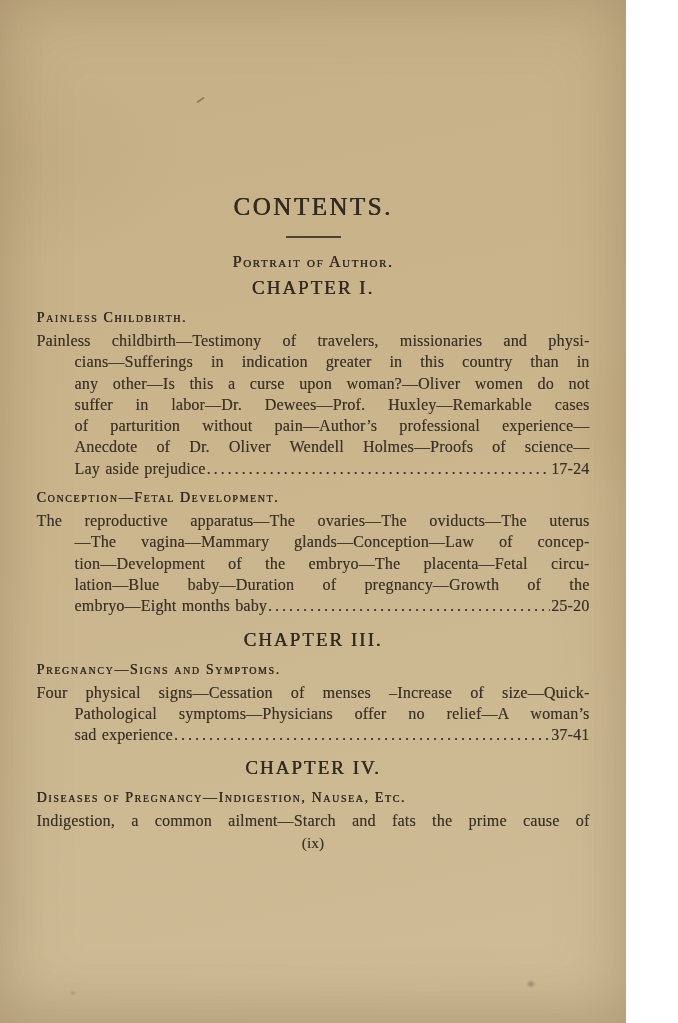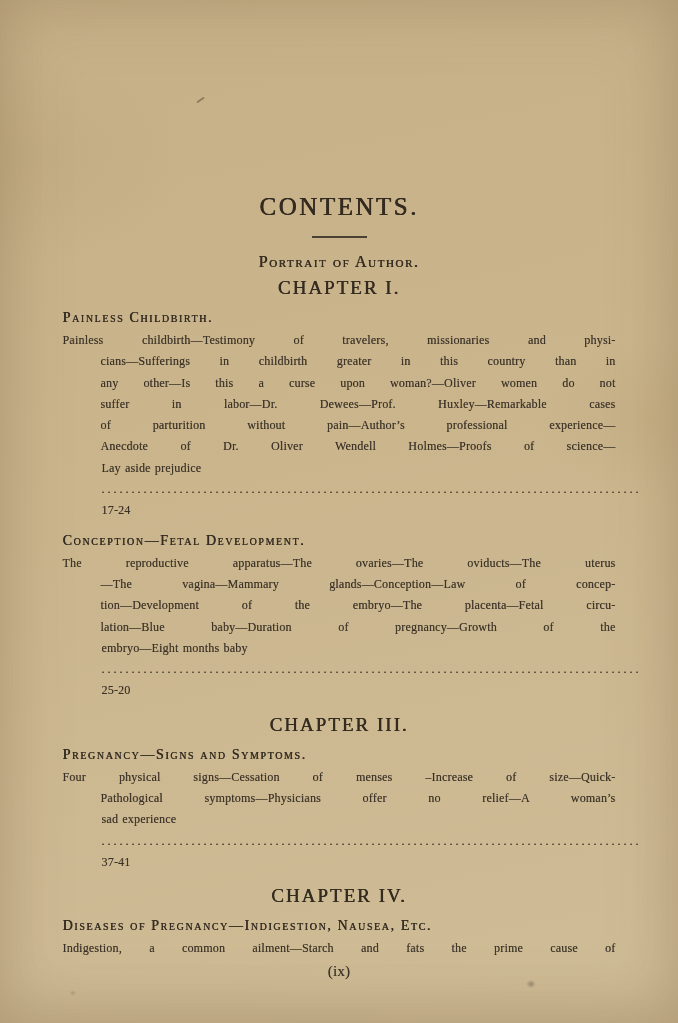--- a/index.html
+++ b/index.html
@@ -1,21 +1,21 @@
 <!DOCTYPE html>
 <html><head>
 <meta charset="utf-8">
 <style>
   html,body { margin:0; padding:0; }
   body {
     width:678px; height:1023px; overflow:hidden;
     font-family:"Liberation Serif", serif;
   }
   .page {
-    position:relative; width:678px; height:1023px; overflow:hidden;
+    position:relative; width:626px; height:1023px; overflow:hidden;
     color:var(--ink, #3a3126);
     background:
       radial-gradient(7px 6px at 531px 984px, rgba(105,95,75,.55), rgba(105,95,75,0) 70%),
       radial-gradient(5px 4px at 73px 993px, rgba(120,105,80,.35), rgba(120,105,80,0) 70%),
       radial-gradient(160px 110px at 648px 420px, rgba(185,155,110,.22), rgba(185,155,110,0) 70%),
       radial-gradient(220px 150px at 30px 160px, rgba(175,148,102,.18), rgba(175,148,102,0) 70%),
       linear-gradient(168deg, var(--paper-dark,#c6b088) 0%, var(--paper,#cab58d) 45%, var(--paper-light,#cfbd97) 100%);
     box-shadow: inset 0 0 70px rgba(130,105,70,.28), inset 0 -15px 45px rgba(135,110,75,.18);
   }
   .mark-slash {
@@ -42,45 +42,45 @@
     margin:12px 0 0; text-align:center; font-weight:normal;
     font-size:19px; letter-spacing:2px; color:#342b20;
     text-shadow:.45px 0 0 currentColor;
   }
   .chapter:first-child .chapter-heading { margin-top:6px; }
   .chapter-subtitle {
     margin:11px 0 0; text-align:left; font-weight:normal; font-variant:small-caps;
     font-size:14px; letter-spacing:1.6px; color:#362d22;
     text-shadow:.4px 0 0 currentColor;
   }
-  .summary { margin:4px 0 0; font-size:12px; line-height:21.3px; }
+  .summary { margin:4px 0 0; font-size:16px; line-height:21.3px; }
   .line { display:block; text-align:justify; text-align-last:justify; word-spacing:1px; }
   .line.cont { padding-left:38px; }
-  .line.leader { display:flex; align-items:baseline; text-align:right; text-align-last:auto;flex-direction:column; }
+  .line.leader { display:flex; align-items:baseline; text-align:right; text-align-last:auto; }
   .leader-text { flex:0 0 auto; }
   .dots { flex:1 1 auto; min-width:0; overflow:hidden; white-space:nowrap; letter-spacing:3px; margin:0 1px; }
   .pages { flex:0 0 auto; }
   .folio { margin-top:3px; text-align:center; font-size:15px; }
 </style>
 </head>
 <body>
 
 <div class="page" style="--paper: #cab58d; --paper-dark: #c6b088; --paper-light: #cfbd97; --ink: #3a3126;">
   <div class="mark-slash"></div>
   <div class="content">
     <h1 class="title">CONTENTS.</h1>
     <div class="rule"></div>
     <div class="frontmatter">Portrait of Author.</div>
     <div id="chapters">
         <section class="chapter">
           <h2 class="chapter-heading">CHAPTER I.</h2>
           <h3 class="chapter-subtitle">Painless Childbirth.</h3>
           <p class="summary">
             <span class="line first">Painless childbirth—Testimony of travelers, missionaries and physi-</span>
-            <span class="line cont">cians—Sufferings in childbirth greater in this country than in</span>
+            <span class="line cont">cians—Sufferings in indication greater in this country than in</span>
             <span class="line cont">any other—Is this a curse upon woman?—Oliver women do not</span>
             <span class="line cont">suffer in labor—Dr. Dewees—Prof. Huxley—Remarkable cases</span>
             <span class="line cont">of parturition without pain—Author’s professional experience—</span>
             <span class="line cont">Anecdote of Dr. Oliver Wendell Holmes—Proofs of science—</span>
             <span class="line cont leader">
               <span class="leader-text">Lay aside prejudice</span>
               <span class="dots">..........................................................................................</span>
               <span class="pages">17-24</span>
             </span>
           </p>

